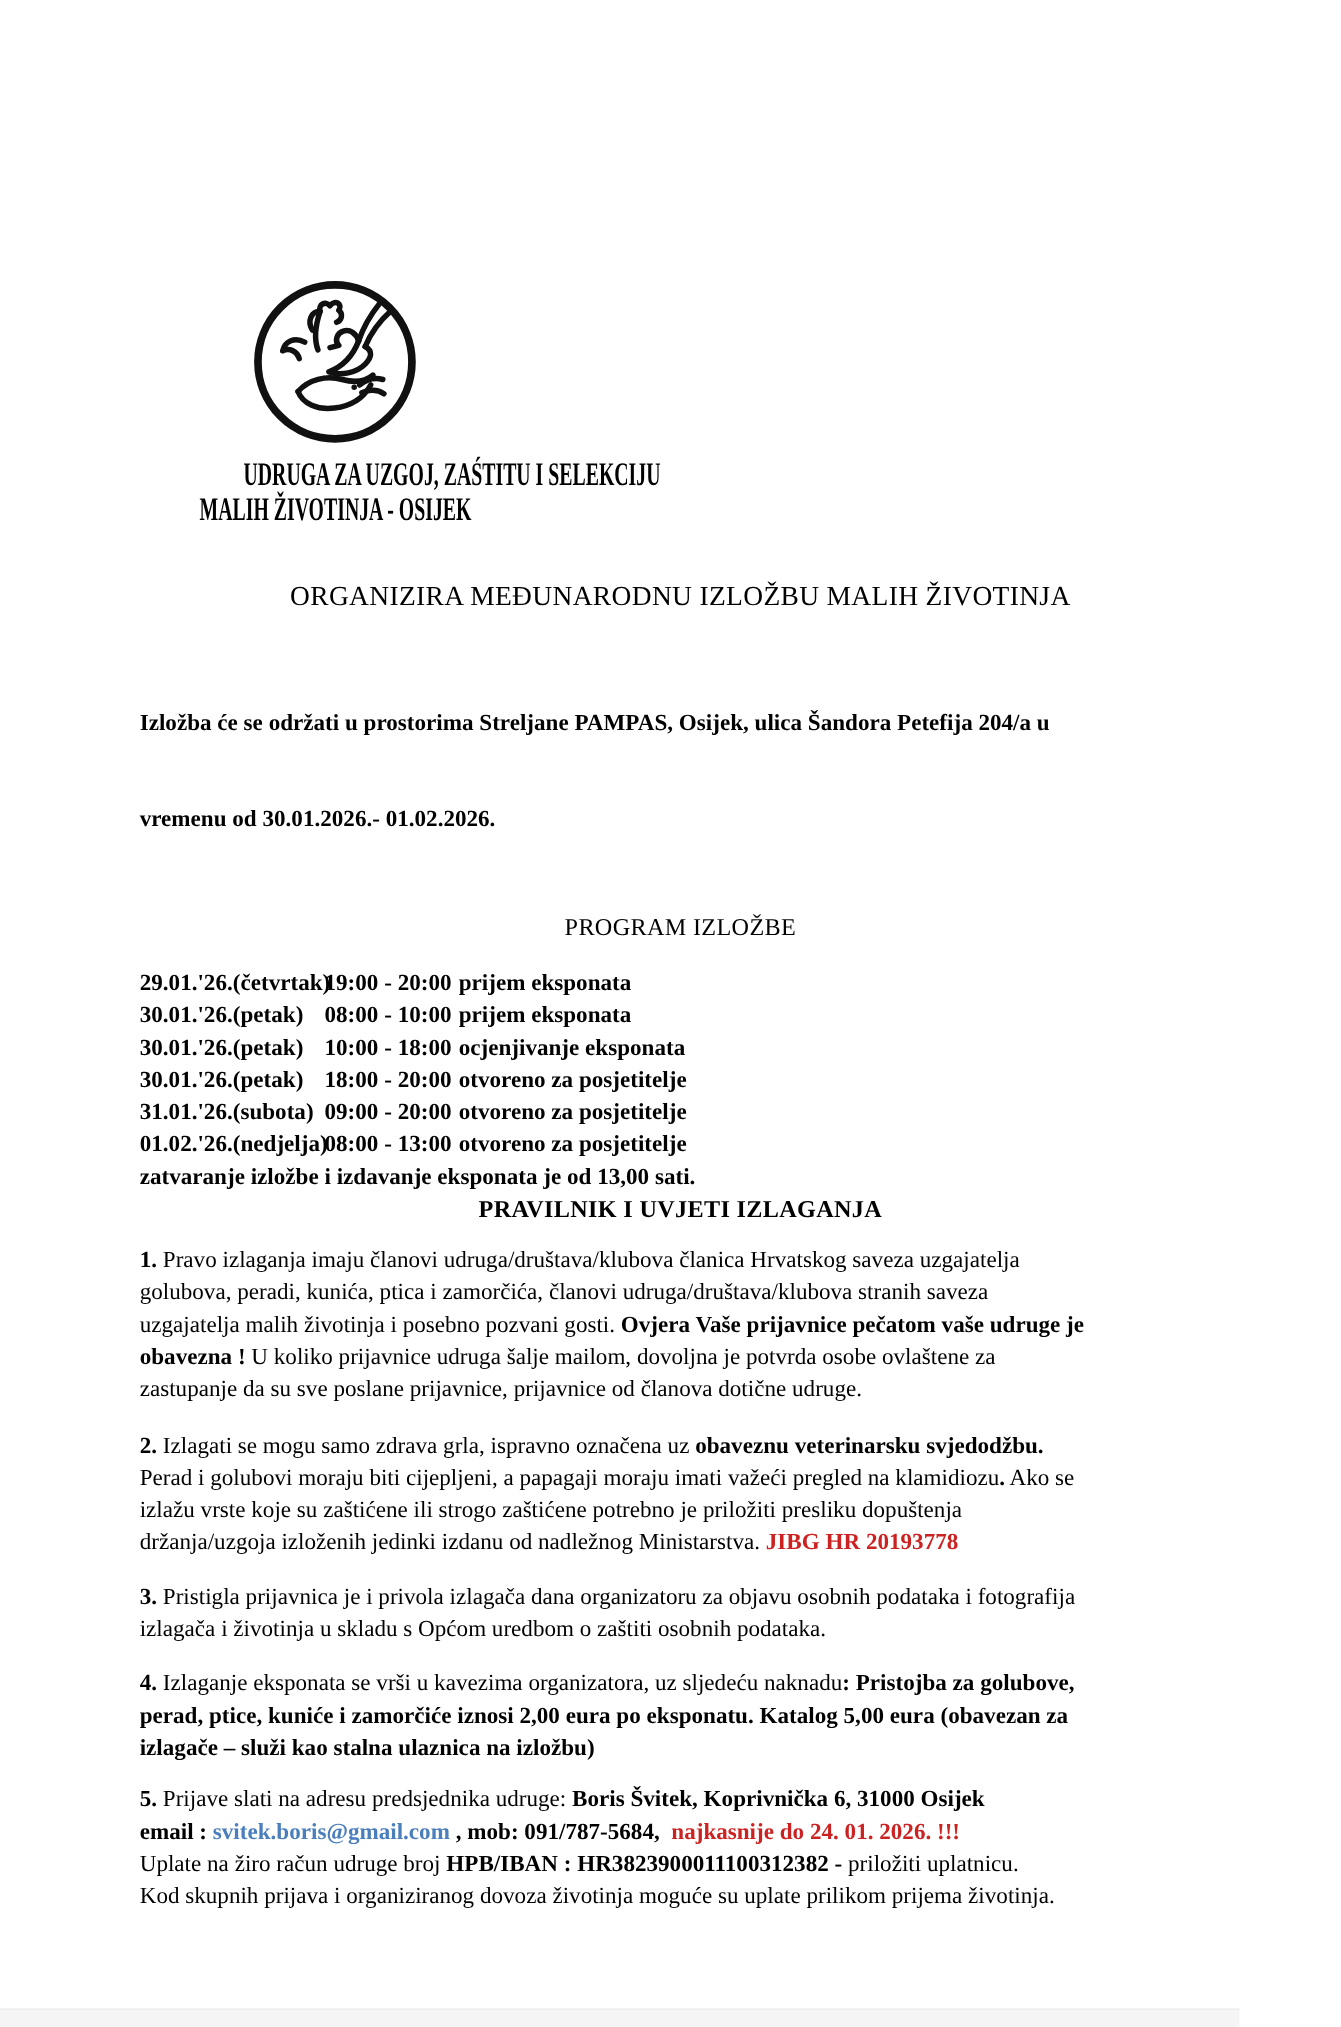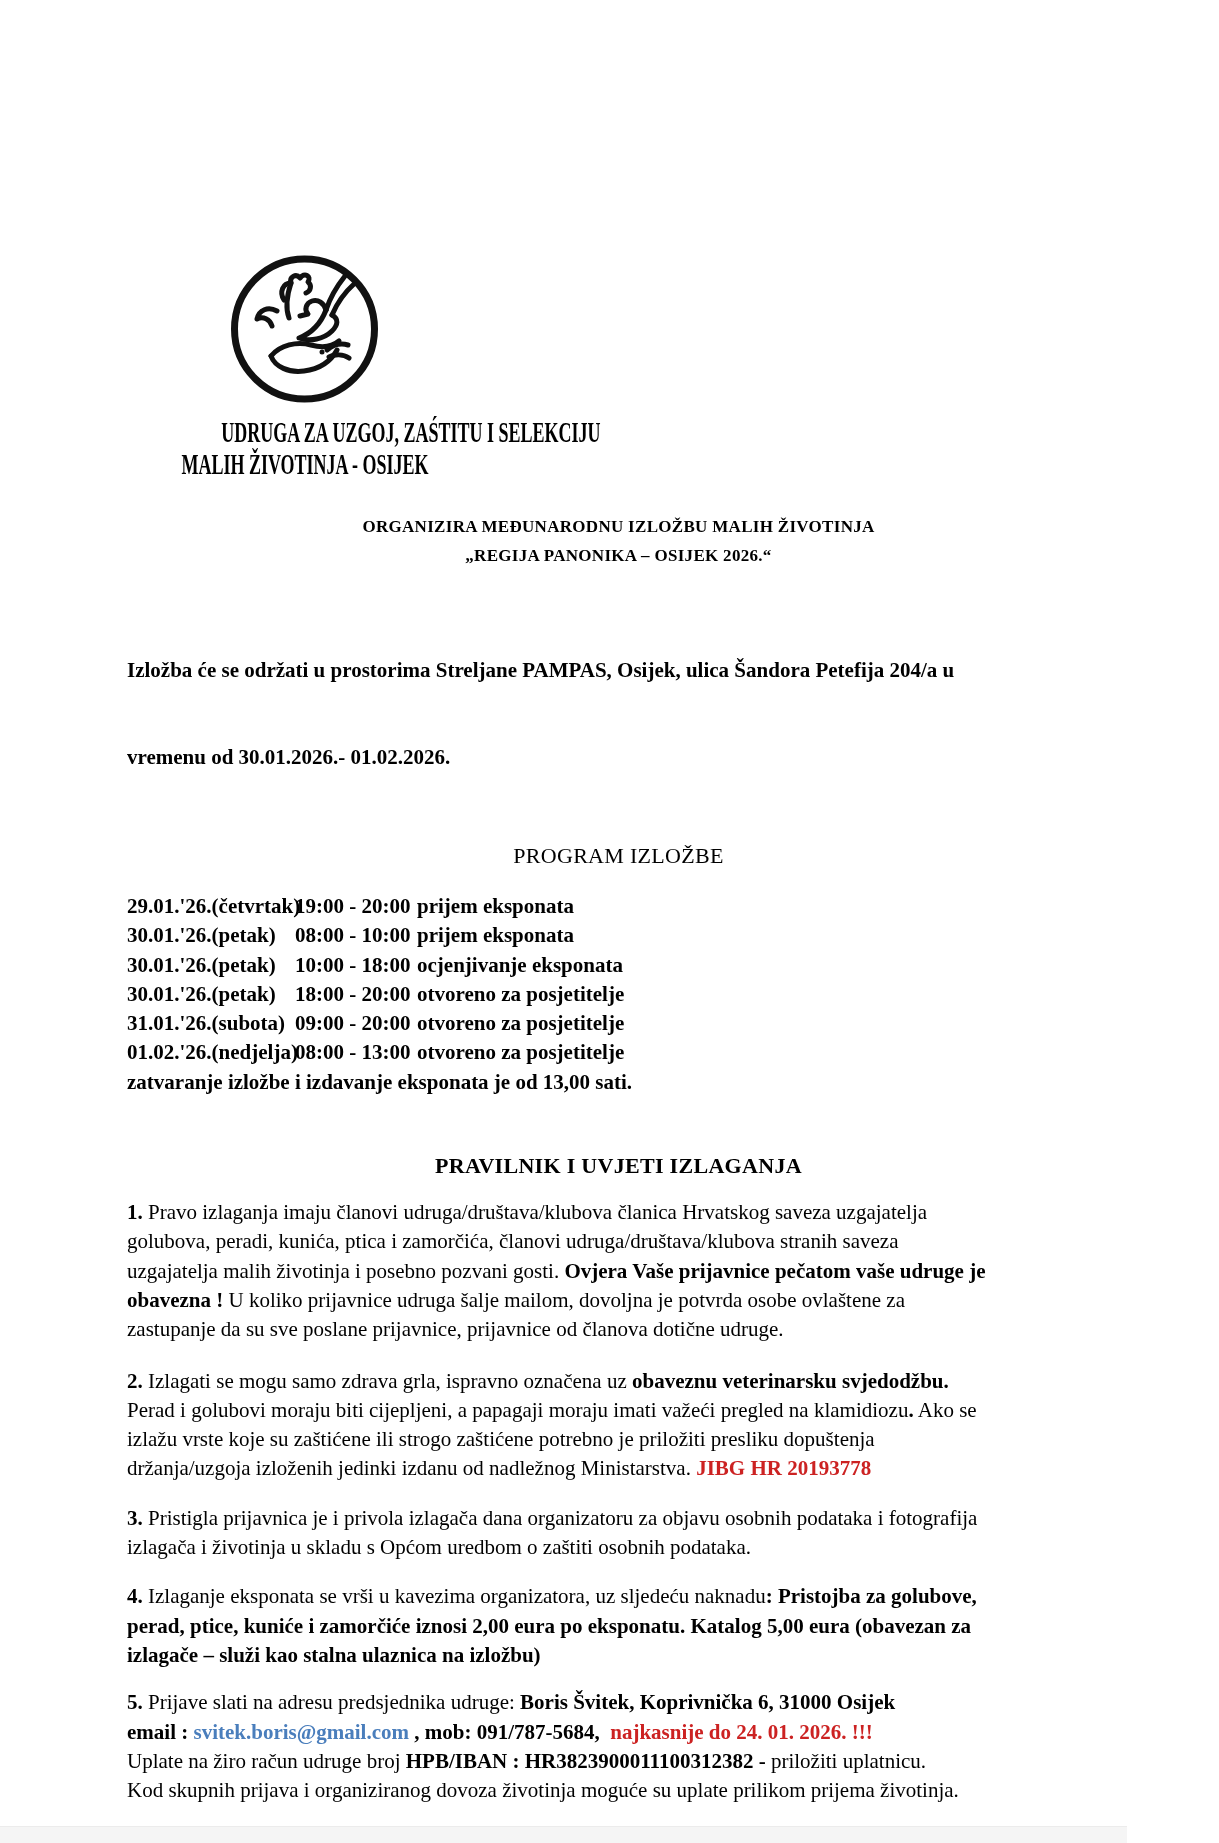--- a/index.html
+++ b/index.html
@@ -9,30 +9,30 @@
     background:#ffffff;
     overflow:hidden;
     font-family:"Liberation Serif","DejaVu Serif",serif;
     color:#000;
   }
   .logo-wrap{margin:248px 0 0 227px;width:155px;height:162px;}
   .org-block{margin:6px 0 0 95px;width:420px;text-align:center;}
   .org-line{display:block;font-size:30px;font-weight:bold;line-height:32px;white-space:pre;}
   .org-line .squeeze{display:inline-block;transform:scaleX(0.60);transform-origin:center;white-space:pre;}
   .content{margin:0 109px 0 127px;width:983px;}
-  .title-block{margin-top:32px;text-align:center;font-weight:bold;font-size:17px;line-height:29px;letter-spacing:.3px;}
+  .title-block{margin-top:48px;text-align:center;font-weight:normal;font-size:25px;line-height:29px;letter-spacing:.3px;}
   .venue{margin-top:28px;font-weight:bold;font-size:21px;line-height:29px;white-space:pre;}
   .section-heading{margin-top:11px;text-align:center;font-weight:normal;font-size:22px;line-height:29px;letter-spacing:.3px;}
   .schedule{margin-top:22px;font-weight:bold;font-size:21px;line-height:29.3px;}
   .sched-row{display:flex;}
   .sched-date{width:168px;flex:none;white-space:pre;}
   .sched-time{width:122px;flex:none;white-space:pre;}
   .sched-desc{white-space:pre;}
   .sched-note{white-space:pre;}
-  .rules-heading{margin-top:54px;text-align:center;font-weight:bold;font-size:22px;line-height:29px;letter-spacing:.3px;}
+  .rules-heading{text-align:center;font-weight:bold;font-size:22px;line-height:29px;letter-spacing:.3px;}
   .rich-par{font-size:21px;line-height:29.3px;white-space:pre;}
   .p1{margin-top:18px;}
   .p2{margin-top:22px;}
   .p3{margin-top:20px;}
   .p4{margin-top:20px;}
   .p5{margin-top:18px;}
   .footer-bar{
     position:absolute;left:0;bottom:0;width:100%;height:17px;
     background:#f5f5f5;border-top:1px solid #ececec;box-sizing:border-box;
   }
@@ -71,21 +71,20 @@
 
   <div class="org-block">
     <span class="org-line"><span class="squeeze">UDRUGA ZA UZGOJ, ZAŚTITU I SELEKCIJU</span></span>
     <span class="org-line"><span class="squeeze">MALIH ŽIVOTINJA - OSIJEK</span></span>
   </div>
 
   <div class="content">
 
     <div class="title-block">
       <div>ORGANIZIRA MEĐUNARODNU IZLOŽBU MALIH ŽIVOTINJA</div>
-      <div>„REGIJA PANONIKA – OSIJEK 2026.“</div>
     </div>
 
     <div class="venue">
       <div>Izložba će se održati u prostorima Streljane PAMPAS, Osijek, ulica Šandora Petefija 204/a u</div>
       <div>vremenu od 30.01.2026.- 01.02.2026.</div>
     </div>
 
     <div class="section-heading">PROGRAM IZLOŽBE</div>
 
     <div class="schedule">

